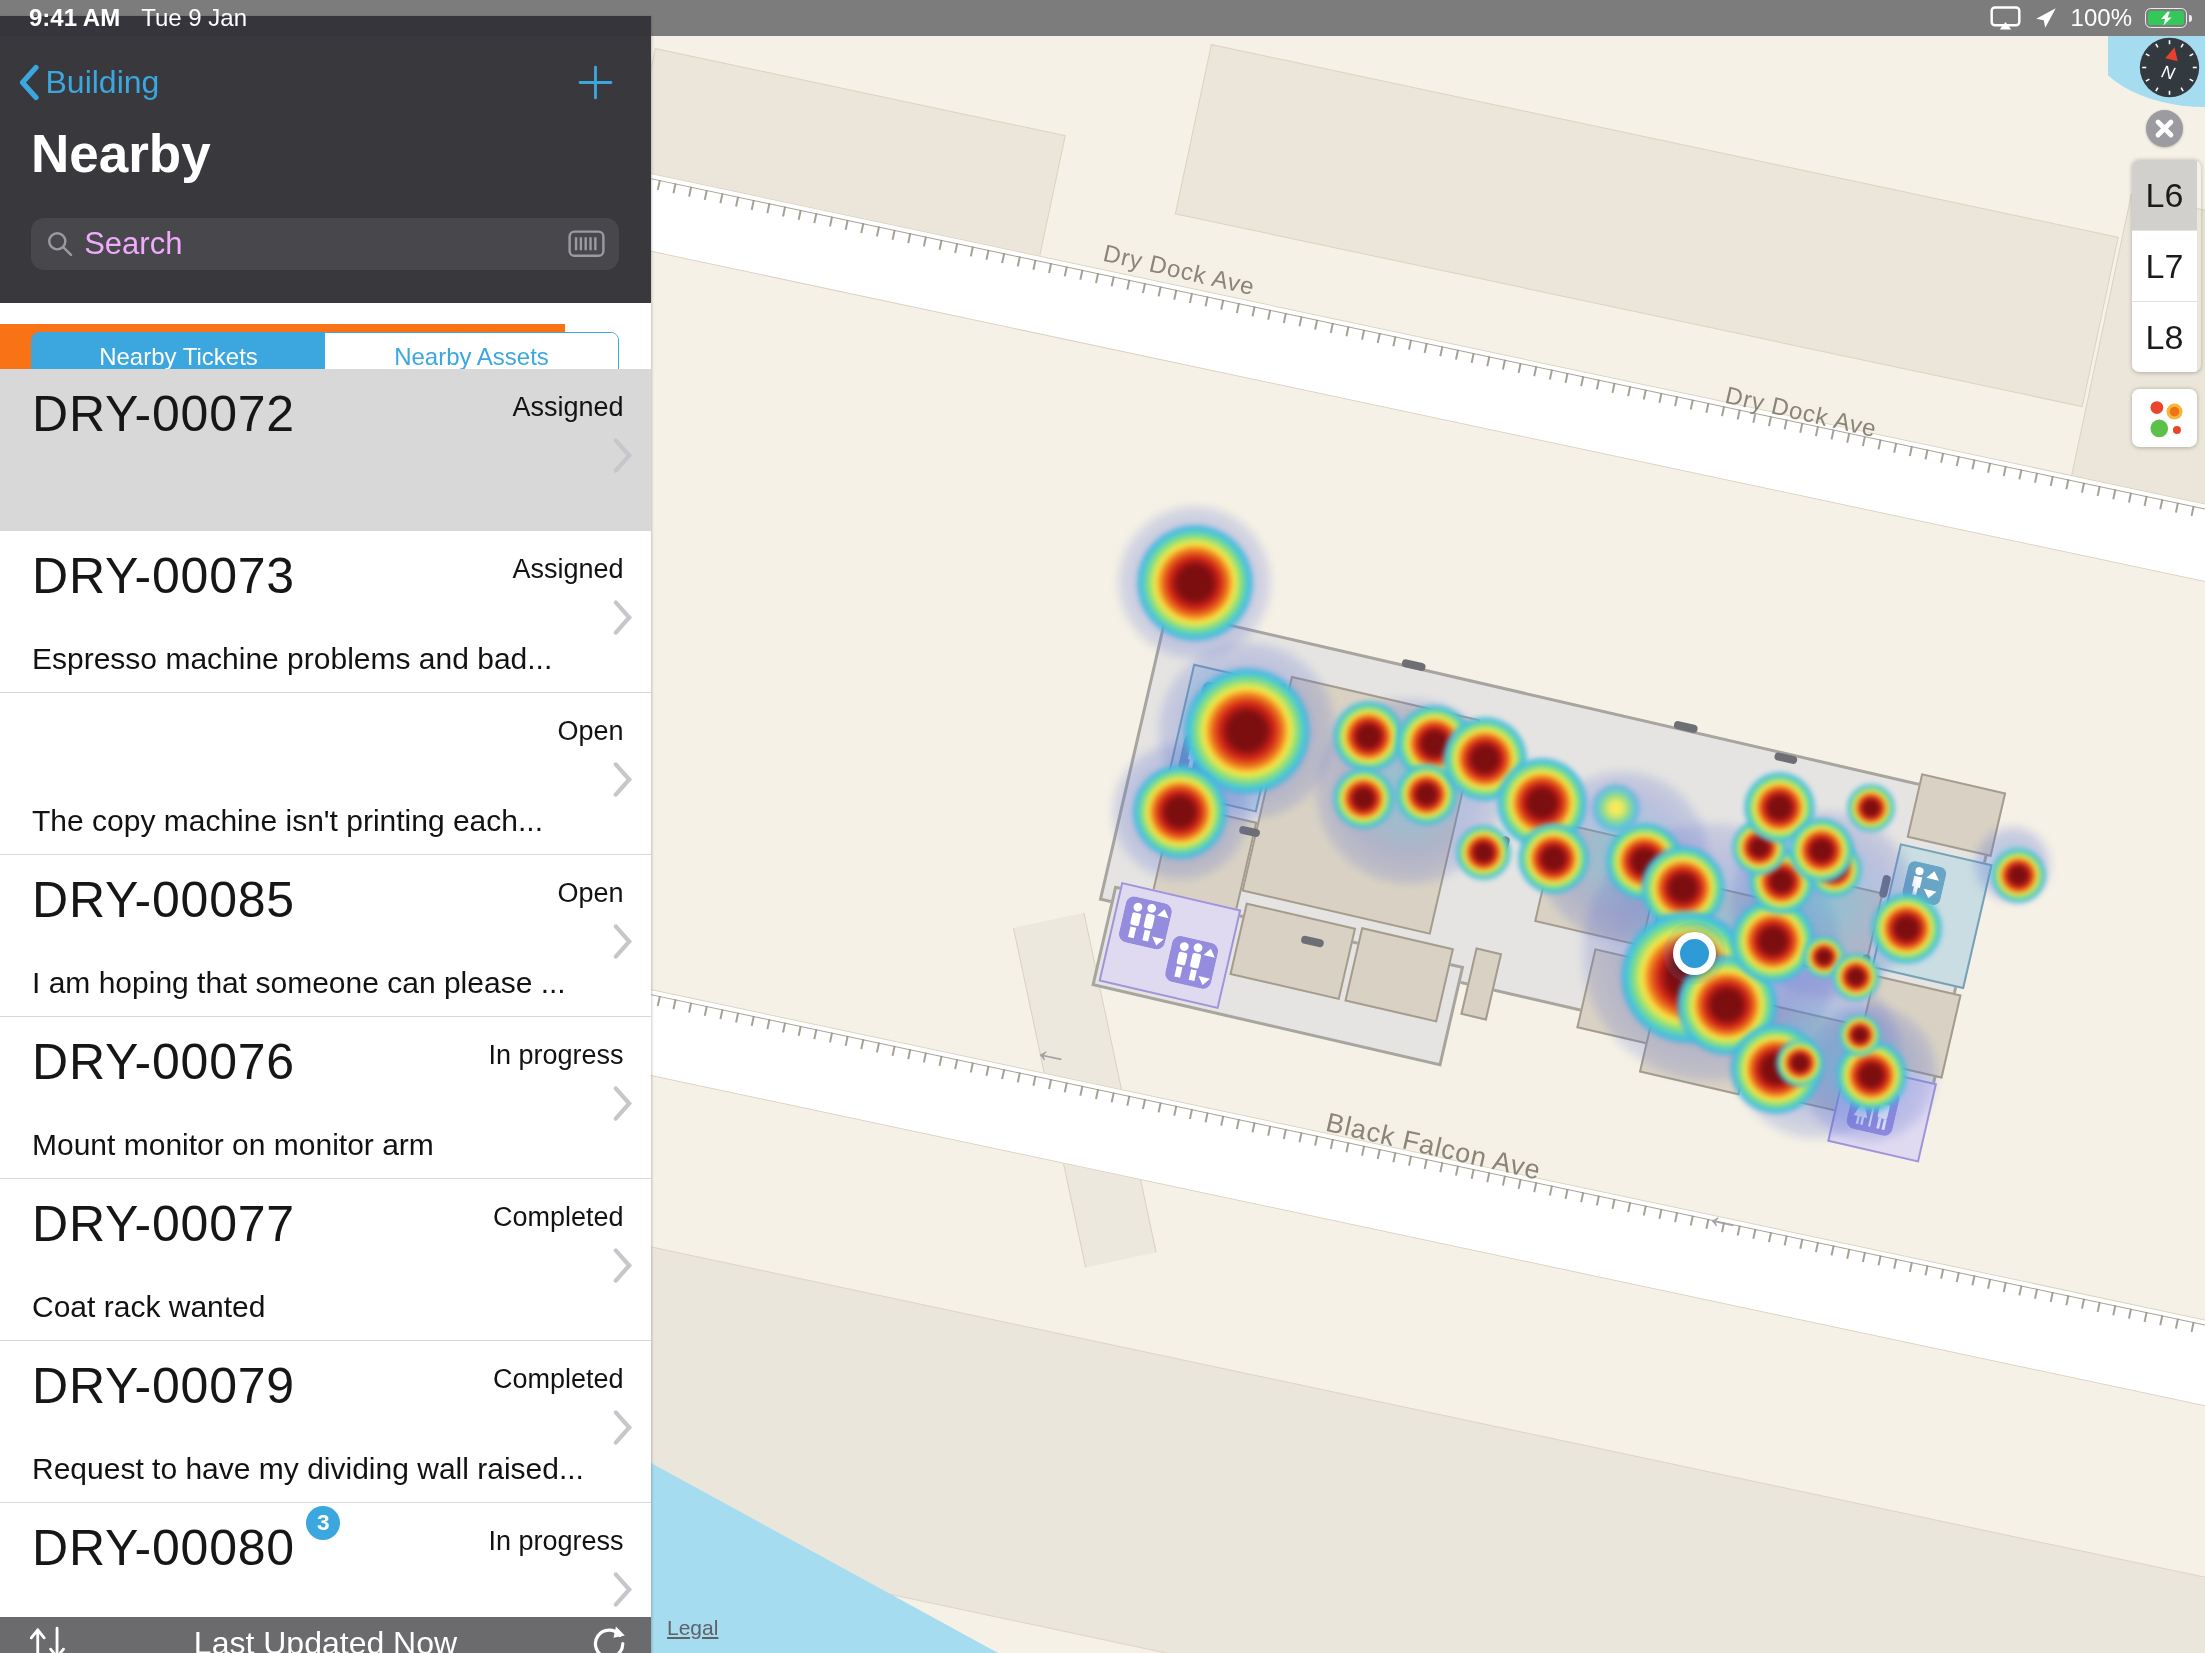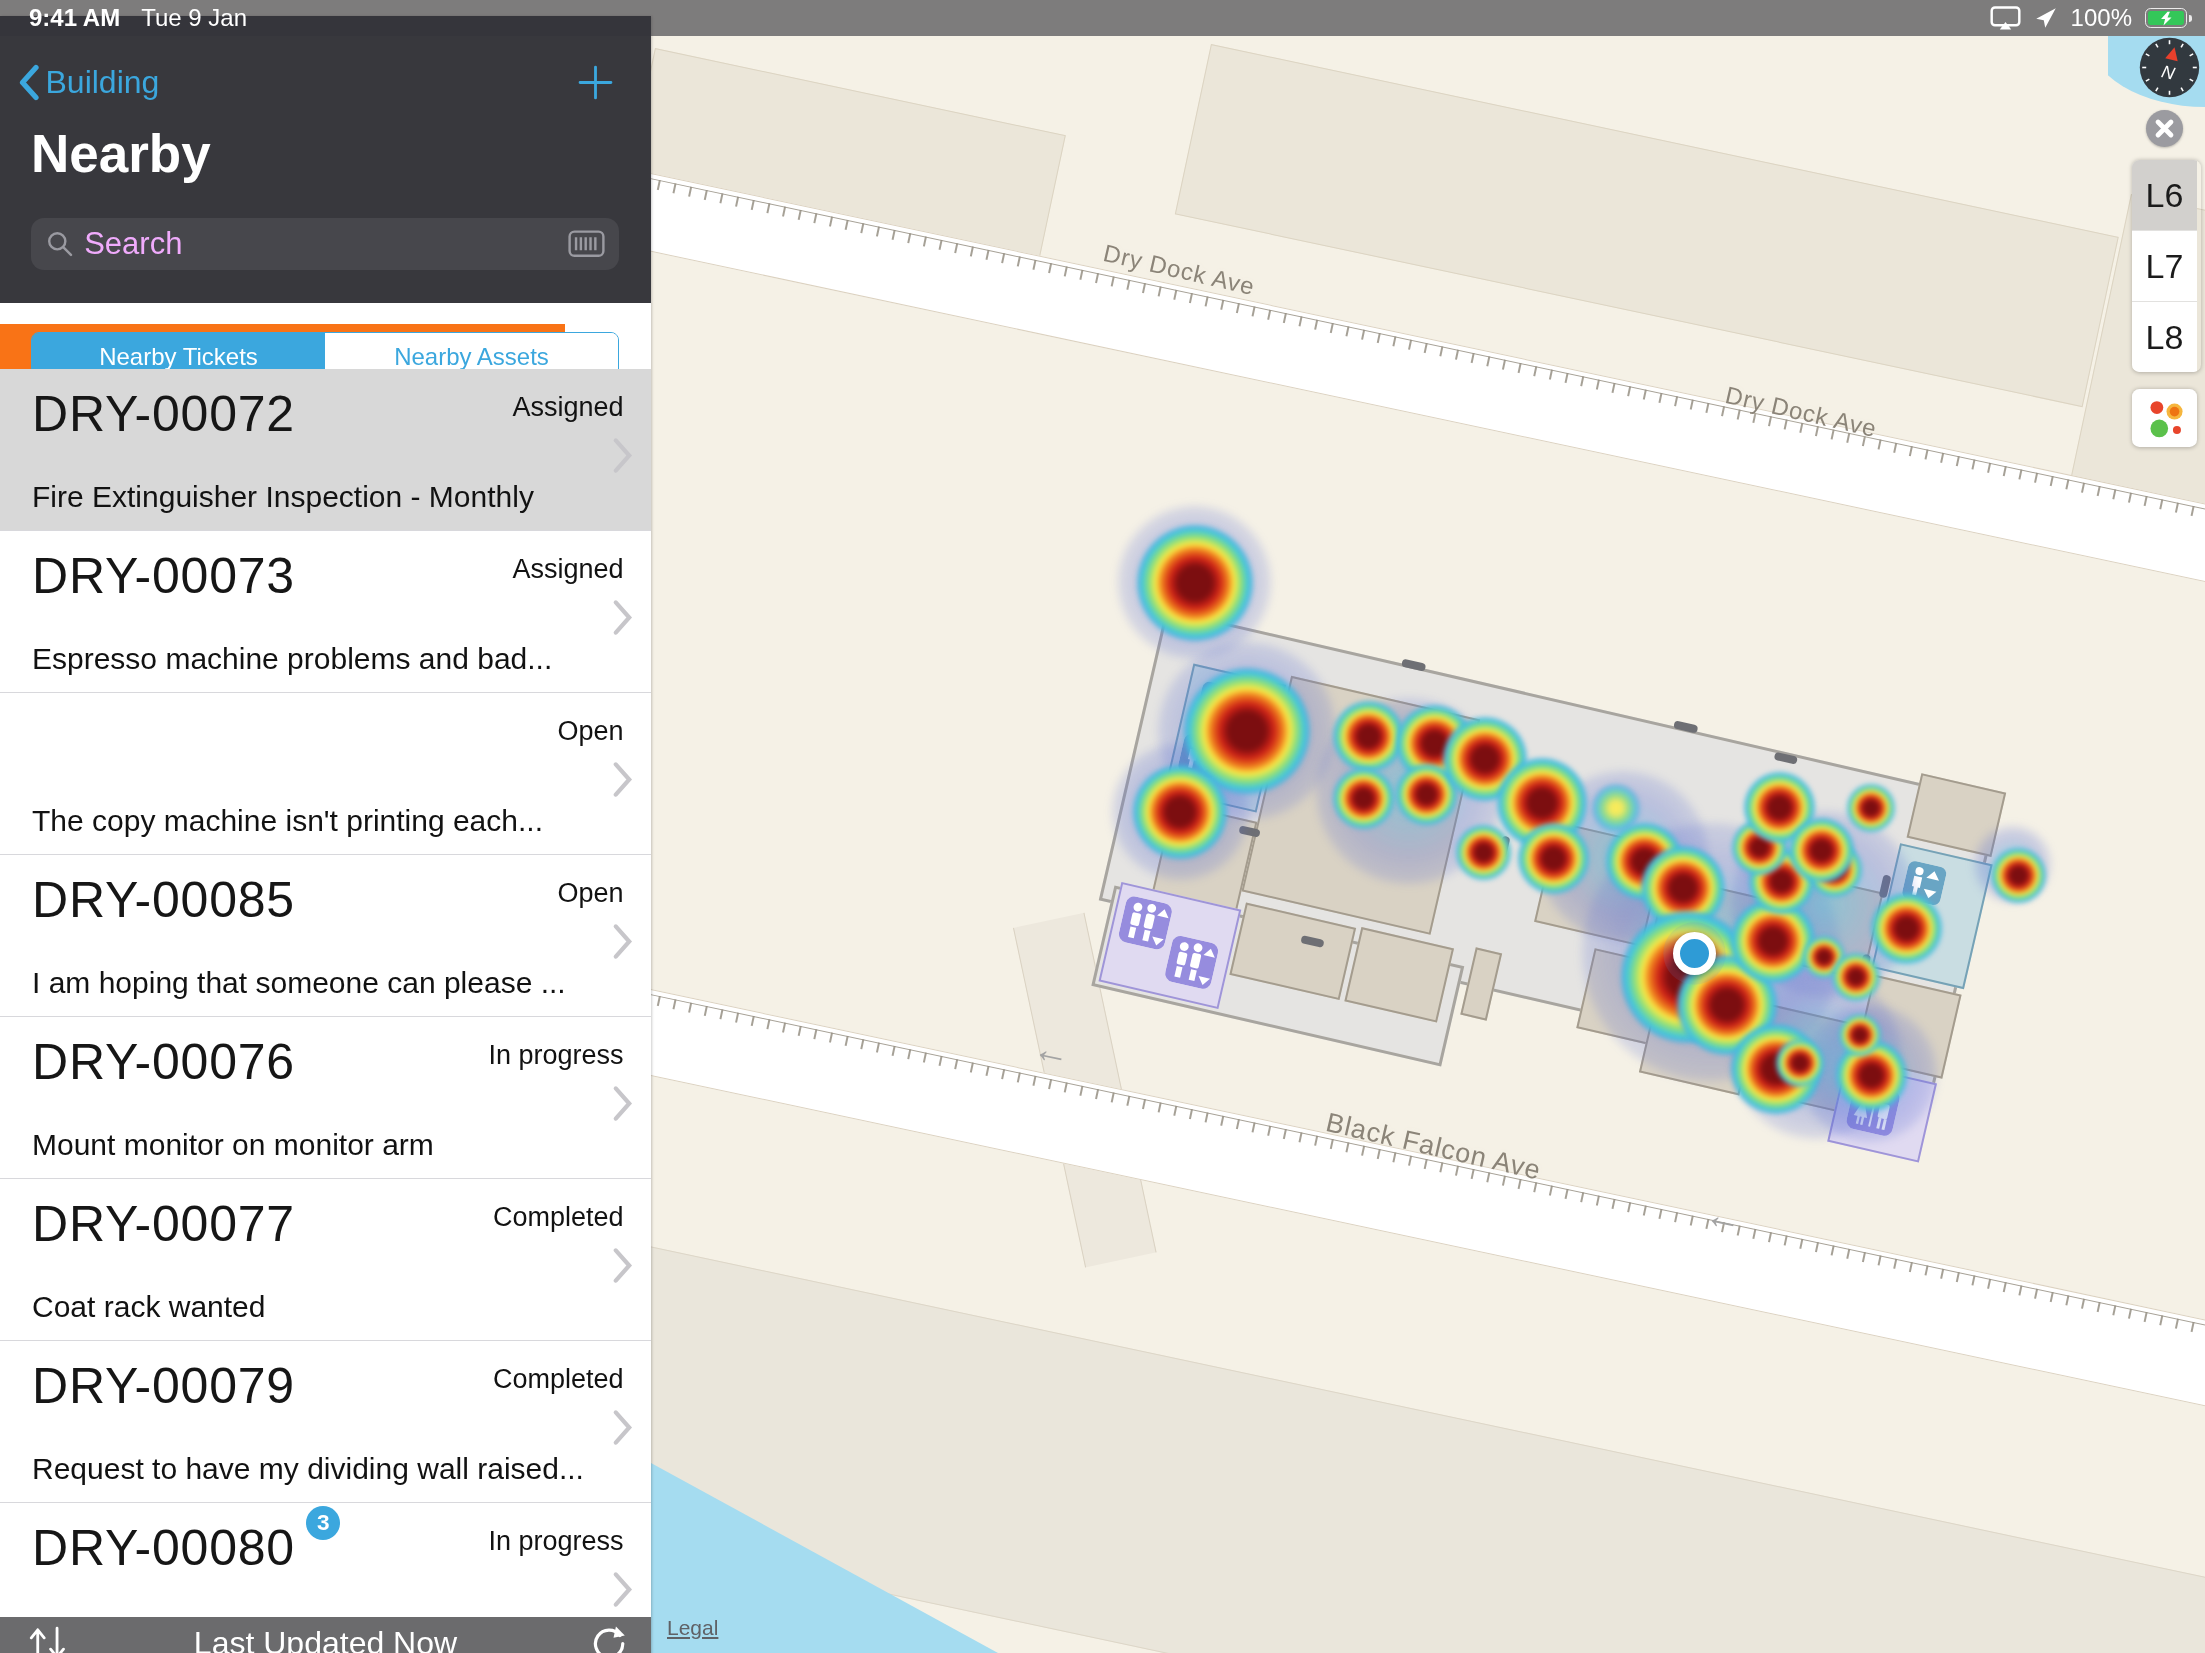--- a/index.html
+++ b/index.html
@@ -312,21 +312,20 @@
     <div id="tabs-strip">
       <div id="tabs">
           <div class="tab sel">Nearby Tickets</div>
           <div class="tab">Nearby Assets</div>
         </div>
     </div>
     <div id="list">
         <div class="row selected">
           <div class="row-id">DRY-00072</div>
           <div class="row-status">Assigned</div>
-          <div class="row-sub">Fire Extinguisher Inspection - Monthly</div>
           <div class="row-chev"><svg width="21" height="37" viewBox="0 0 24 44">
               <path d="M4 4 L20 22 L4 40" stroke="#C7C6CA" stroke-width="5" fill="none" stroke-linecap="round"></path>
             </svg></div>
         </div>
         <div class="row">
           <div class="row-id">DRY-00073</div>
           <div class="row-status">Assigned</div>
           <div class="row-sub">Espresso machine problems and bad...</div>
           <div class="row-chev"><svg width="21" height="37" viewBox="0 0 24 44">
               <path d="M4 4 L20 22 L4 40" stroke="#C7C6CA" stroke-width="5" fill="none" stroke-linecap="round"></path>

